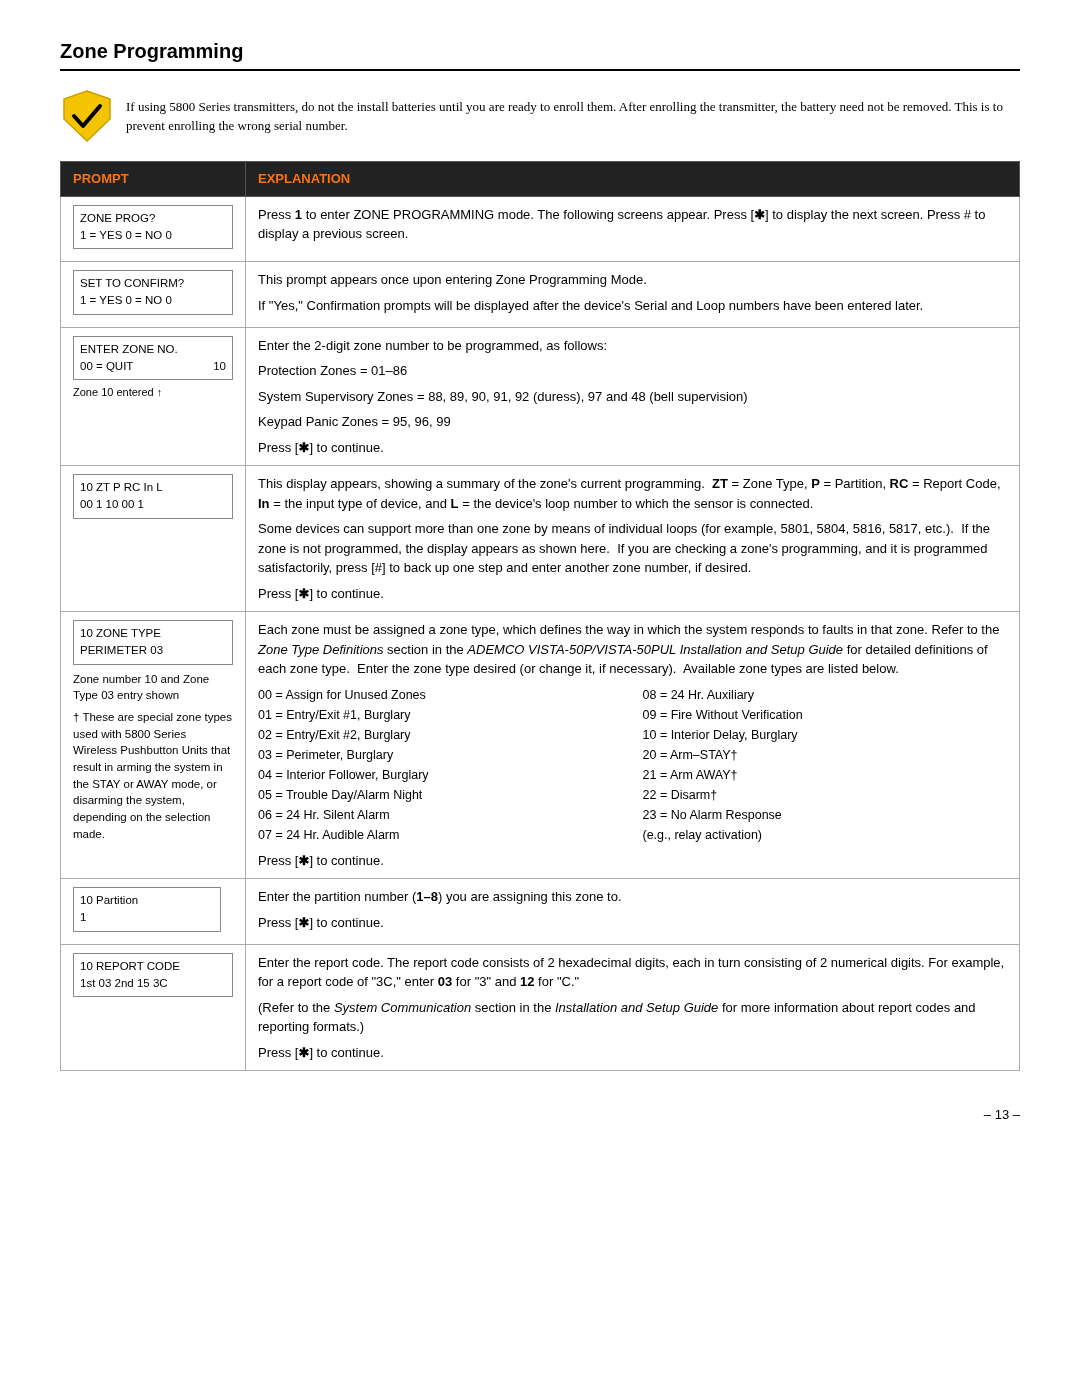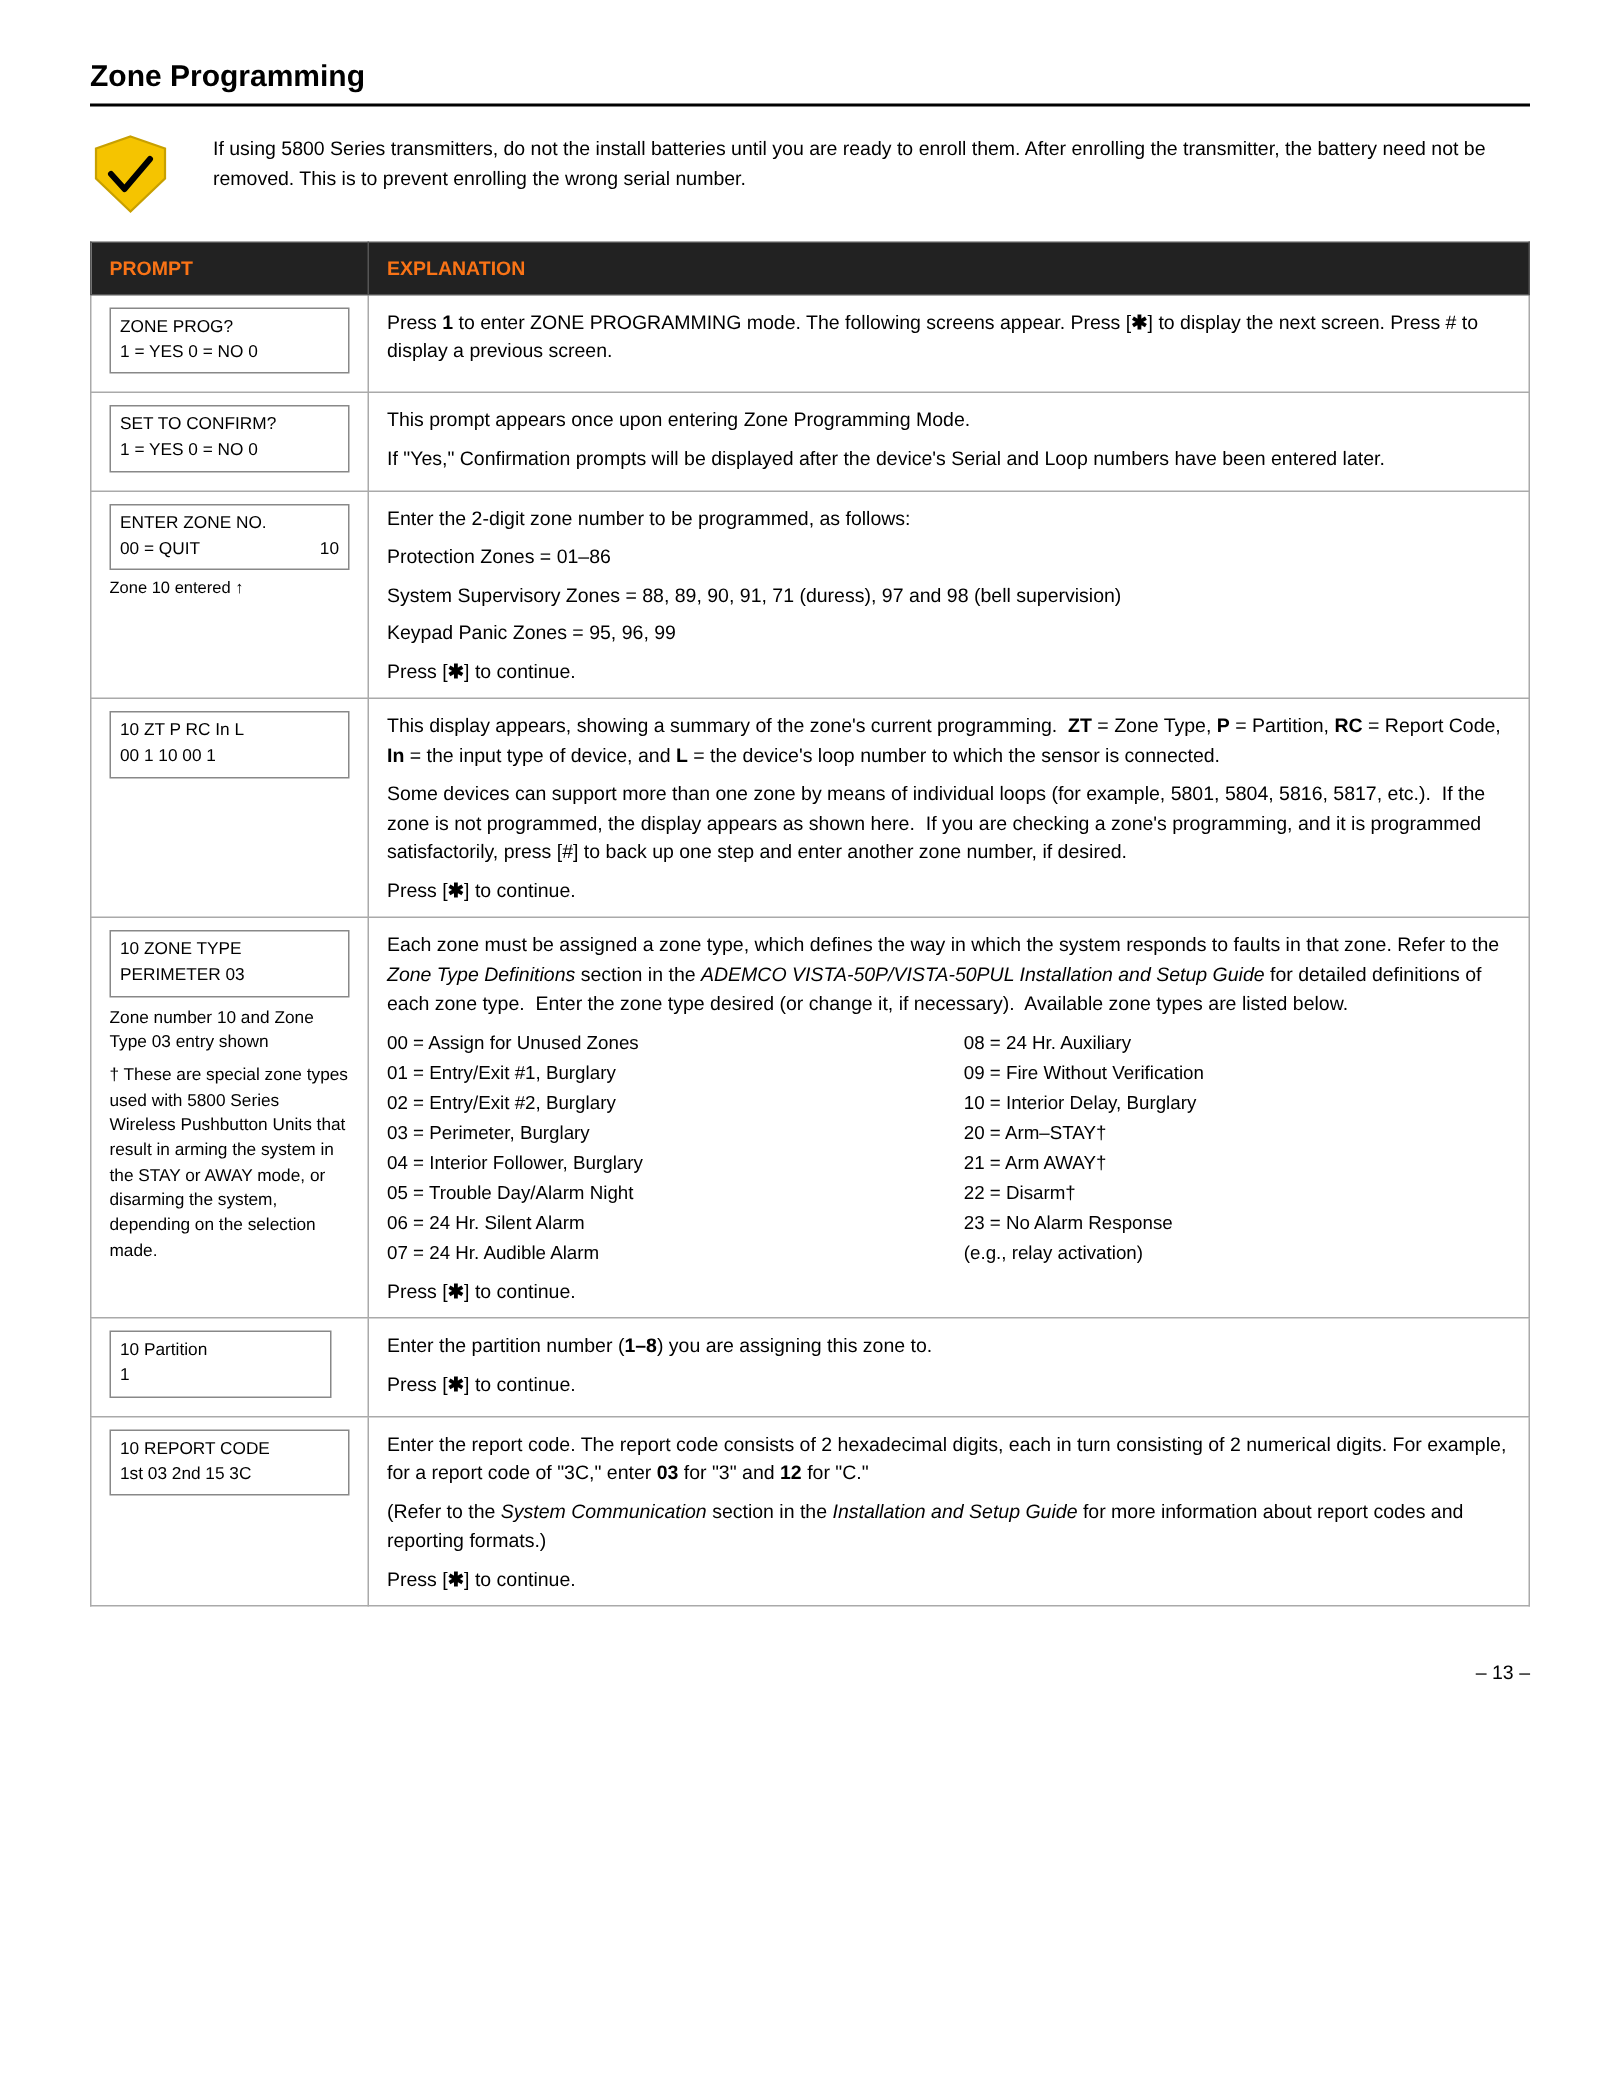--- a/index.html
+++ b/index.html
@@ -14,23 +14,24 @@
     }
     .page-title {
       font-size: 20px;
       font-weight: bold;
       margin-bottom: 6px;
       padding-bottom: 6px;
       border-bottom: 2px solid #000;
     }
     .notice-box {
       display: flex;
-      align-items: flex-start;
+      align-items: center;
       margin: 18px 0 18px 0;
-      gap: 28px;
+      gap: 12px;
+      font-family: Liberation Serif, serif;
     }
     .notice-icon {
       width: 54px;
       height: 54px;
       flex-shrink: 0;
     }
     .notice-text {
       font-size: 13px;
       line-height: 1.5;
     }
@@ -189,21 +190,21 @@
           <div class="value-row">
             <span>00 = QUIT</span>
             <span>10</span>
           </div>
         </div>
         <div class="prompt-note">Zone 10 entered ↑</div>
       </td>
       <td class="explanation-cell">
         <p>Enter the 2-digit zone number to be programmed, as follows:</p>
         <p>Protection Zones = 01–86</p>
-        <p>System Supervisory Zones = 88, 89, 90, 91, 71 (duress), 97 and 98 (bell supervision)</p>
+        <p>System Supervisory Zones = 88, 89, 90, 91, 92 (duress), 97 and 48 (bell supervision)</p>
         <p>Keypad Panic Zones = 95, 96, 99</p>
         <p>Press [<span class="bold">✱</span>] to continue.</p>
       </td>
     </tr>
 
     <tr>
       <td class="prompt-cell">
         <div class="prompt-box">
           <div class="label bold">10 ZT  P  RC  In L</div>
           <div class="value-row">00  1  10  00 1</div>

